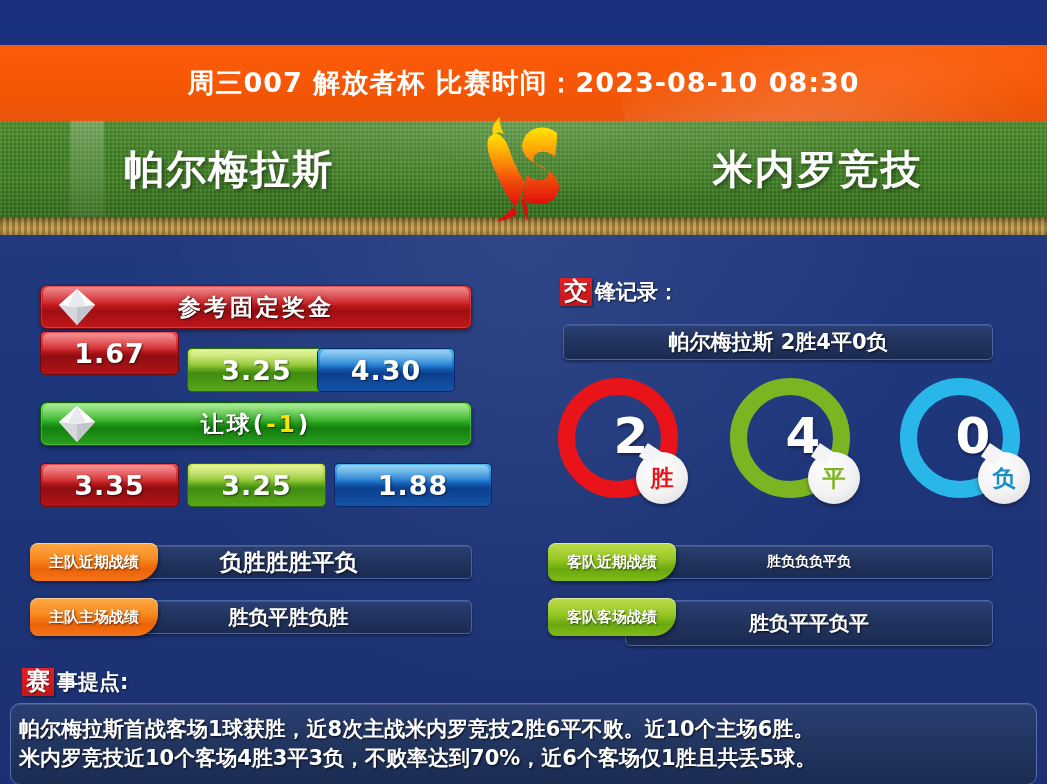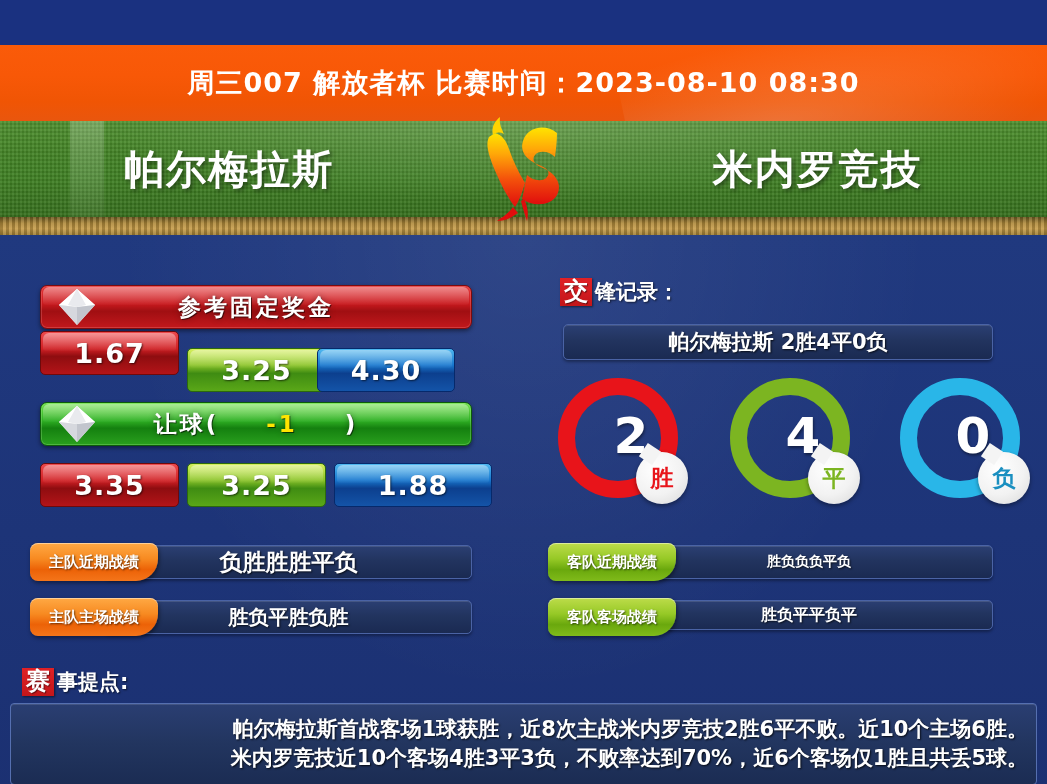--- a/index.html
+++ b/index.html
@@ -88,21 +88,20 @@
 
   .bar-red{
     background:linear-gradient(180deg,#e5373a 0%,#c91a1e 42%,#a00f12 60%,#c2181c 100%);
     border:1px solid #7d0b0d;
     box-shadow:inset 0 0 0 1px rgba(255,160,160,.25), 0 2px 4px rgba(0,0,0,.45);
   }
   .bar-green{
     background:linear-gradient(180deg,#6fe04a 0%,#2fb024 42%,#14800f 60%,#2aa01e 100%);
     border:1px solid #0d5c0a;
     box-shadow:inset 0 0 0 1px rgba(190,255,170,.25), 0 2px 4px rgba(0,0,0,.45);
-    gap:47px;
   }
   .gem{
     position:absolute; left:14px; top:50%; transform:translateY(-50%);
     width:44px; height:44px; z-index:4; pointer-events:none;
   }
   .title-bar-text{ font-size:23px; letter-spacing:3px; text-shadow:1px 1px 0 rgba(0,0,0,.55), 0 0 6px rgba(0,0,0,.4); }
 
   
   .odds-btn{ font-size:27px; height:44px; border-radius:5px; }
   .odds-btn span{ text-shadow:1px 1px 2px rgba(0,0,0,.6); letter-spacing:1px; }
@@ -185,25 +184,25 @@
     box-shadow:inset 0 1px 0 rgba(255,255,255,.45), 1px 2px 4px rgba(0,0,0,.45);
   }
   .tab-lime{
     background:linear-gradient(180deg,#bddc4a 0%,#96c926 42%,#6aa80d 70%,#80bb1a 100%);
     box-shadow:inset 0 1px 0 rgba(255,255,255,.45), 1px 2px 4px rgba(0,0,0,.45);
   }
 
   
   .analysis-box{
     position:absolute; left:10px; top:658px; width:1027px; height:82px;
-    border-radius:4px;
+    border-radius:10px;
     background:linear-gradient(180deg,#2a3e72 0%,#22355f 50%,#1b2c53 100%);
     border:1px solid #556fb0;
     box-shadow:inset 0 1px 0 rgba(255,255,255,.12);
-    display:flex; flex-direction:column; align-items:flex-end; justify-content:center;
+    display:flex; flex-direction:column; align-items:flex-start; justify-content:center;
     padding:0 8px;
   }
   .analysis-line{
     color:#ffffff; font-size:21px; font-weight:bold; line-height:1.38;
     text-shadow:1px 1px 2px rgba(0,0,0,.8); white-space:nowrap;
   }
 </style>
 </head>
 <body>
 
@@ -319,21 +318,21 @@
 
   <div class="dark-bar" style="left:105px; top:500px; width:367px; height:34px; font-size:23px;">负胜胜胜平负</div>
   <div class="form-tab tab-orange" style="left:30px; top:498px;">主队近期战绩</div>
 
   <div class="dark-bar" style="left:105px; top:555px; width:367px; height:34px; font-size:20px;">胜负平胜负胜</div>
   <div class="form-tab tab-orange" style="left:30px; top:553px;">主队主场战绩</div>
 
   <div class="dark-bar" style="left:625px; top:500px; width:368px; height:34px; font-size:14px;">胜负负负平负</div>
   <div class="form-tab tab-lime" style="left:548px; top:498px;">客队近期战绩</div>
 
-  <div class="dark-bar" style="left:625px; top:555px; width:368px; height:30px; font-size:16px;text-align:right;">胜负平平负平</div>
+  <div class="dark-bar" style="left:625px; top:555px; width:368px; height:46px; font-size:20px;text-align:right;">胜负平平负平</div>
   <div class="form-tab tab-lime" style="left:548px; top:553px;">客队客场战绩</div>
 
   <div class="sec-head" style="left:22px; top:623px;">
     <div class="redbox">赛</div>
     <div class="rest">事提点:</div>
   </div>
 
   <div class="analysis-box">
     <div class="analysis-line">帕尔梅拉斯首战客场1球获胜，近8次主战米内罗竞技2胜6平不败。近10个主场6胜。</div>
     <div class="analysis-line">米内罗竞技近10个客场4胜3平3负，不败率达到70%，近6个客场仅1胜且共丢5球。</div>

